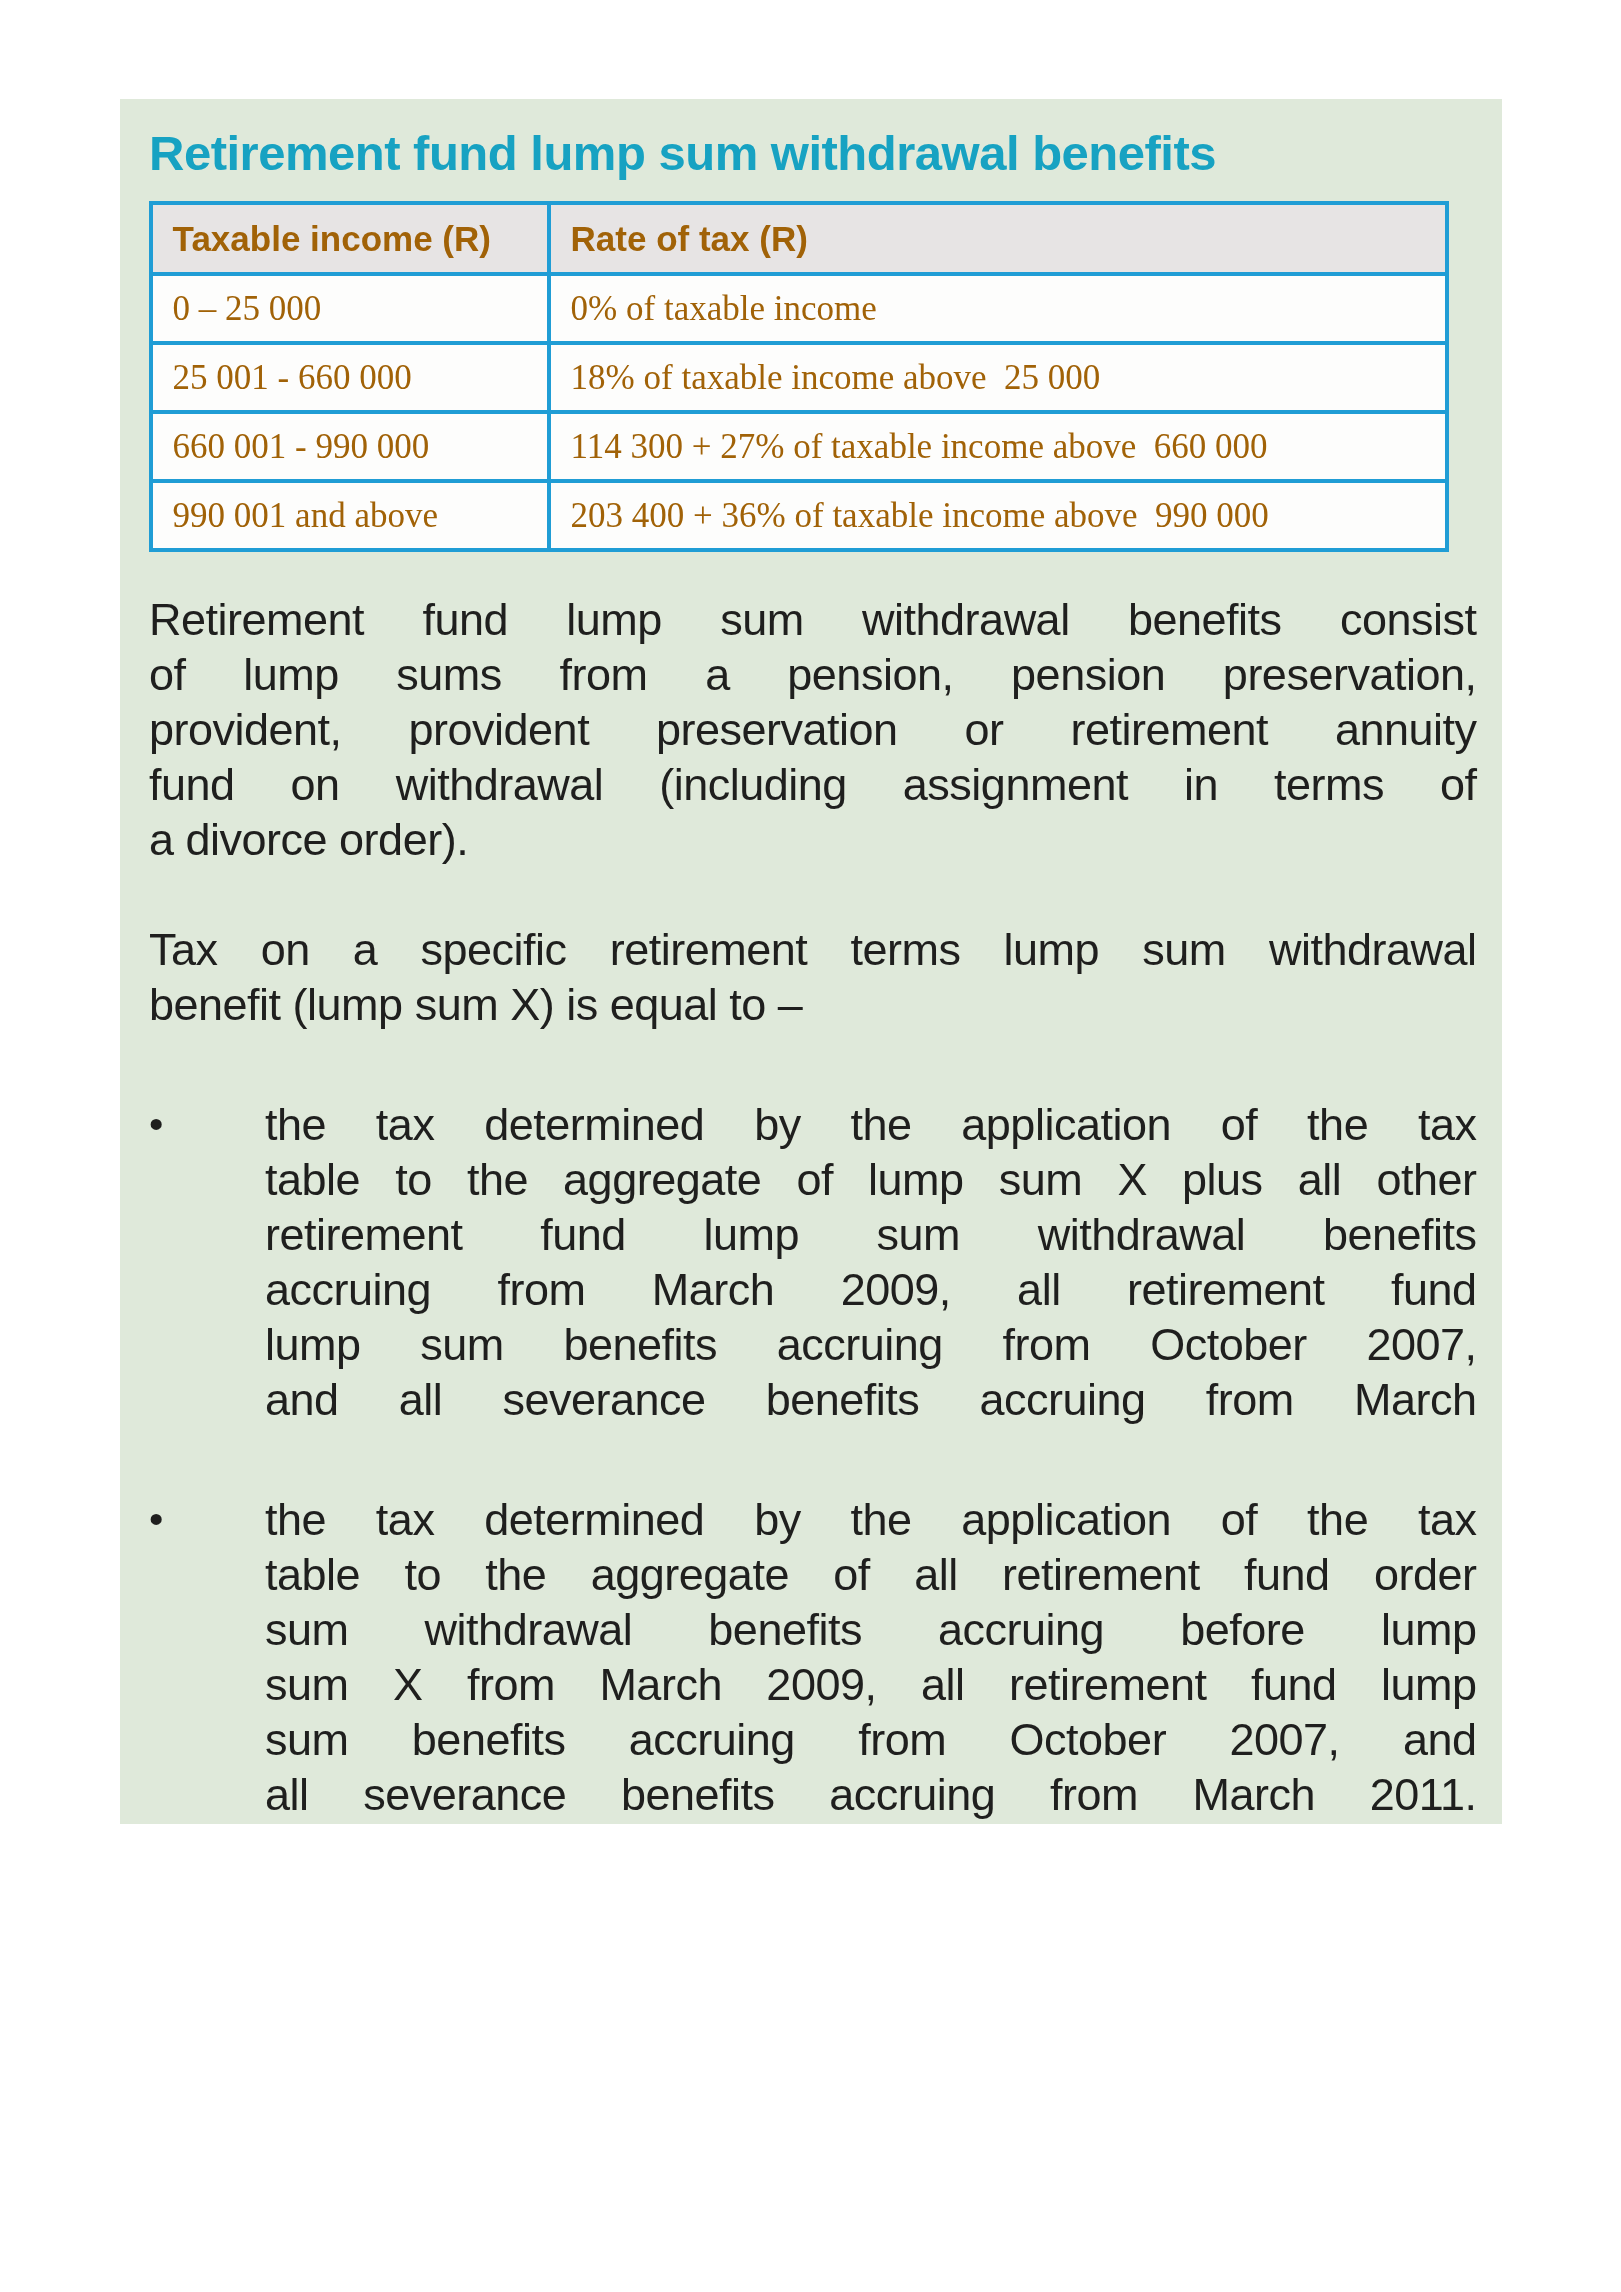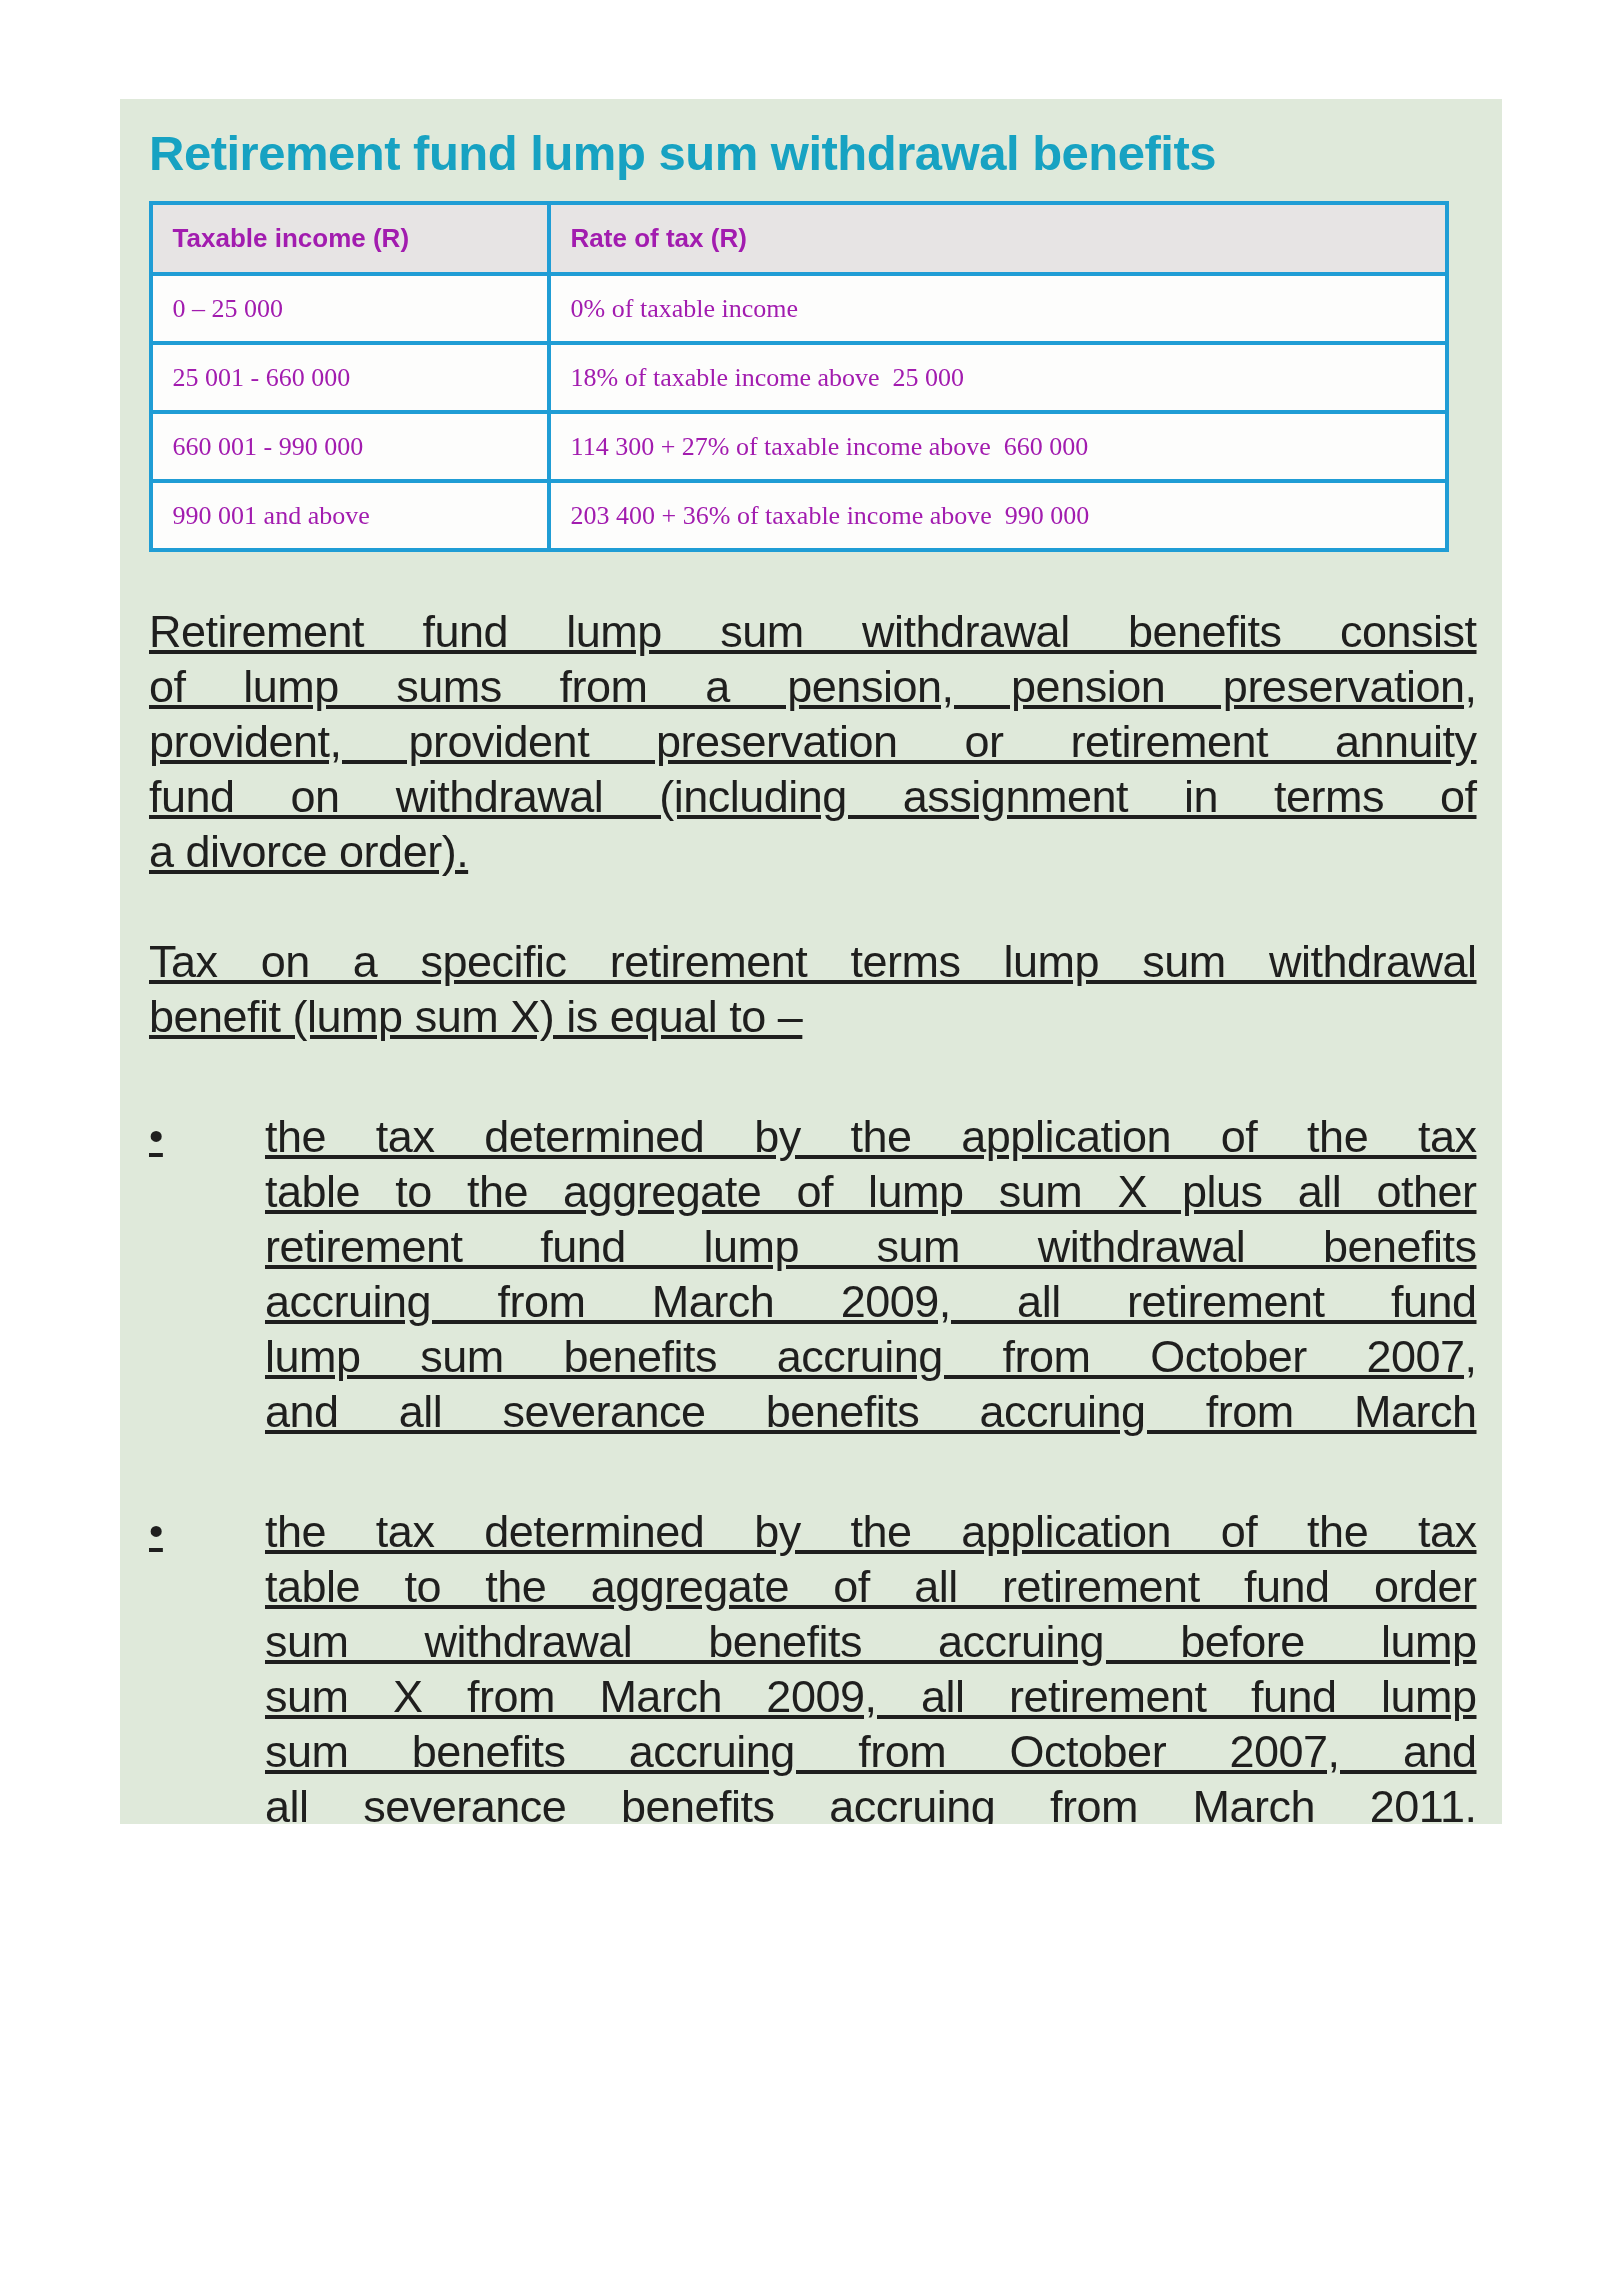--- a/index.html
+++ b/index.html
@@ -30,41 +30,40 @@
     margin-bottom: 17.6px;
   }
   table.taxtable {
     border-collapse: collapse;
     width: 1300px;
     table-layout: fixed;
     background: #fdfdfc;
   }
   table.taxtable th, table.taxtable td {
     border: 4.9px solid #209dd5;
-    font-size: 26px;
-    color: #a21caf;
+    font-size: 35px;
+    color: #a16207;
     vertical-align: middle;
     padding-left: 19.6px;
     white-space: pre-wrap;
     overflow: hidden;
   }
   table.taxtable th {
     background: #e7e4e4;
     text-align: left;
     font-weight: bold;
     height: 71px;
   }
   table.taxtable td { height: 69px; font-family: Liberation Serif, serif; }
   .body-text {
-    margin-top: 52px;
+    margin-top: 40px;
     font-size: 45px;
     line-height: 55px;
     color: #1f1f1e;
     letter-spacing: -0.5px;
-    text-decoration: underline;
   }
   .para { margin-bottom: 55px; }
   .para.gap-lg { margin-bottom: 65px; }
   .line { text-align: justify; text-align-last: justify; }
   .line.last-left { text-align-last: auto; }
   .bullet-row { display: flex; }
   .bullet-marker {
     flex: none;
     width: 116px;
     font-size: 41px;

